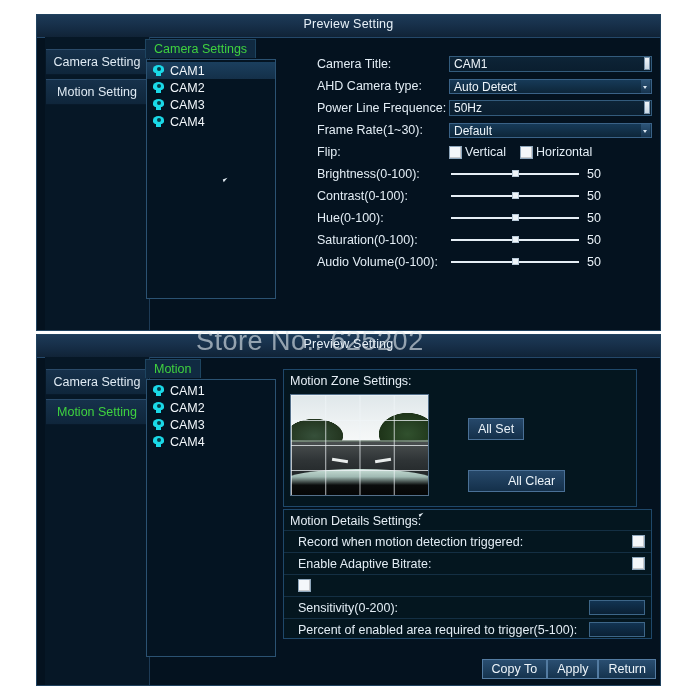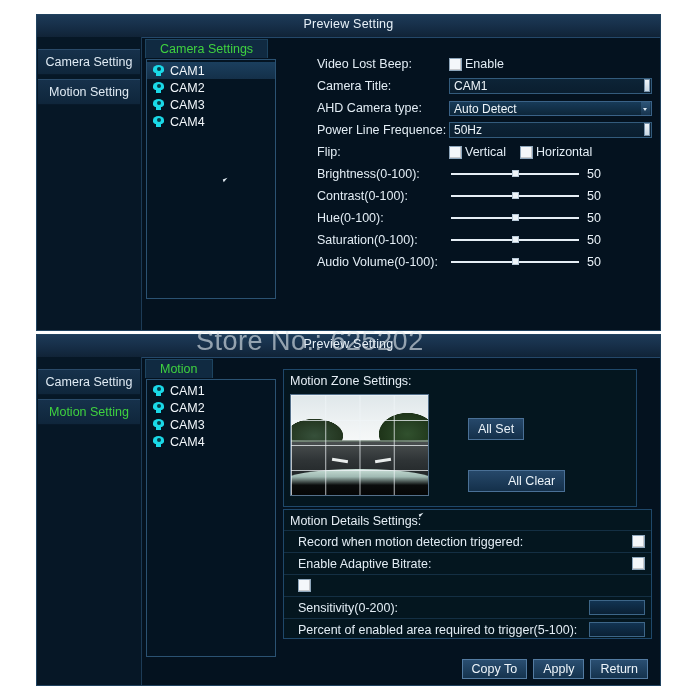--- a/index.html
+++ b/index.html
@@ -28,42 +28,42 @@
   }
   .titlebar .title{
     position:absolute;left:0;right:0;top:2px;
     text-align:center;
     font-size:12.5px;color:#e8f1f8;letter-spacing:.2px;
   }
   .body{position:absolute;left:0;right:0;top:22px;bottom:0;}
 
   
   .navcol{
-    position:absolute;left:0;top:0;bottom:0;width:104px;
+    position:absolute;left:8px;top:0;bottom:0;width:104px;
     background:#061726;
     border-right:1px solid #1d3b56;
   }
   .navitem{
     position:absolute;left:1px;width:102px;height:24px;
     font-size:12.5px;color:#dfeaf3;
     display:flex;align-items:center;justify-content:center;
     cursor:pointer;
     background:linear-gradient(to bottom,#16314b 0%,#0f263b 100%);
     border-top:1px solid #2a4a69;
     border-bottom:1px solid #08192a;
   }
   .navitem.nav1{top:12px;}
   .navitem.nav2{top:42px;}
   .navitem.active{color:#3fd23f;}
 
   
   .tabstrip{position:absolute;left:105px;top:0;right:0;height:20px;}
   .tab{
     position:absolute;left:3px;top:2px;height:18px;
-    padding:0 14px;
+    padding:0 8px;
     display:flex;align-items:center;
     font-size:12.5px;color:#3fd23f;
     background:#102a41;
     border:1px solid #1d4460;border-bottom:none;
     cursor:pointer;
     text-align:center;
   }
 
   
   .camlist{
@@ -250,22 +250,22 @@
   .drow:first-of-type{border-top:none;}
   .dlabel{font-size:12.5px;color:#e3edf5;flex:1;white-space:nowrap;}
   .dinput{
     width:56px;height:15px;
     background:linear-gradient(to bottom,#123452 0%,#0a2034 100%);
     border:1px solid #3d6688;box-sizing:border-box;
     cursor:text;
   }
 
   .btnbar{
-    position:absolute;right:12px;bottom:6px;
-    display:flex;gap:6px;border-radius:9px;
+    position:absolute;right:4px;bottom:6px;
+    display:flex;gap:0;border-radius:9px;
   }
   .abtn{
     padding:2px 9px;font-size:12.5px;color:#eef5fa;
     background:linear-gradient(to bottom,#2a4e71 0%,#15334e 100%);
     border:1px solid #537ba1;
     cursor:pointer;
   }
 
   .cursor{
     position:absolute;width:0;height:0;pointer-events:none;
@@ -328,27 +328,20 @@
             <i></i>
             <b></b>
           </span>
         <span>CAM4</span>
       </div>
       <div class="cursor" style="left:76px;top:118px;"></div>
     </div>
 
     <div class="formpanel">
 
-      <div class="frow">
-        <div class="flabel">Video Lost Beep:</div>
-        <div class="fctl">
-          <span class="chk"></span>
-          <span class="chklabel">Enable</span>
-        </div>
-      </div>
 
       <div class="frow">
         <div class="flabel">Camera Title:</div>
         <div class="fctl">
           <div class="spinbox">
             <div class="textbox">CAM1</div>
             <span class="grip"></span>
           </div>
         </div>
       </div>
@@ -366,20 +359,29 @@
       <div class="frow">
         <div class="flabel">Power Line Frequence:</div>
         <div class="fctl">
           <div class="spinbox">
             <div class="textbox">50Hz</div>
             <span class="grip"></span>
           </div>
         </div>
       </div>
 
+      <div class="frow">
+        <div class="flabel">Frame Rate(1~30):</div>
+        <div class="fctl">
+          <div class="combo">
+            <span>Default</span>
+            <span class="arrow"></span>
+          </div>
+        </div>
+      </div>
 
       <div class="frow">
         <div class="flabel">Flip:</div>
         <div class="fctl">
           <span class="chk"></span>
           <span class="chklabel">Vertical</span>
           <span class="chk"></span>
           <span class="chklabel">Horizontal</span>
         </div>
       </div>

